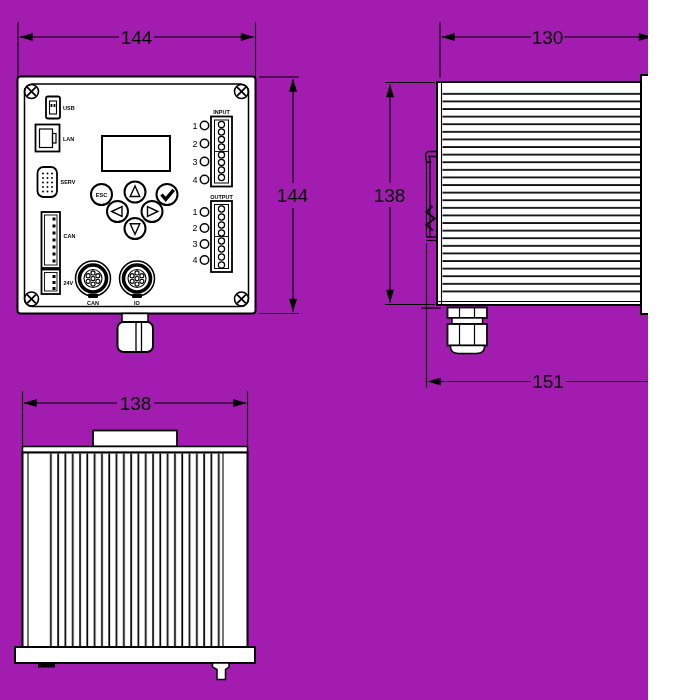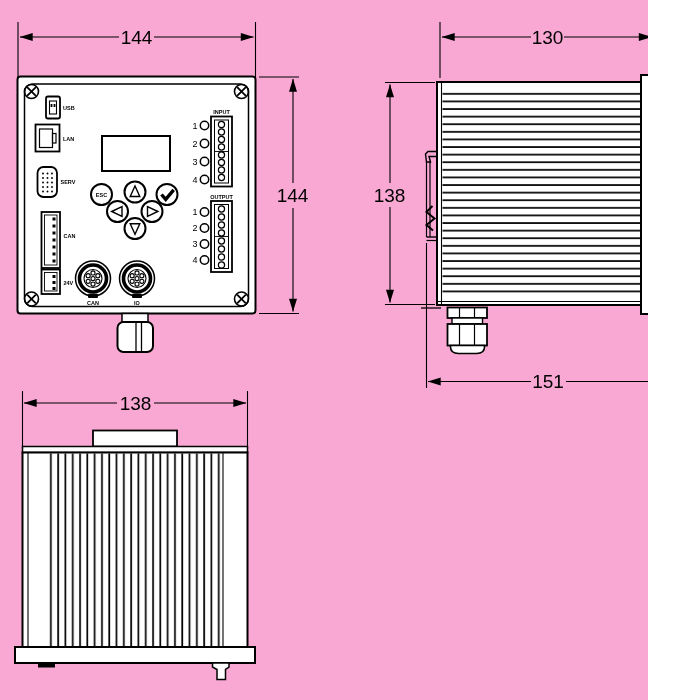--- a/index.html
+++ b/index.html
@@ -1,16 +1,16 @@
 <!DOCTYPE html>
 <html><head>
 <meta charset="utf-8">
 <style>
   html,body{margin:0;padding:0;background:#ffffff;}
-  .canvas{position:relative;width:648px;height:700px;background:#f9a8d4;overflow:hidden;}
+  .canvas{position:relative;width:648px;height:700px;background:#a21caf;overflow:hidden;}
   svg{display:block;}
   .stroke{fill:none;stroke:#000;}
   .fillw{fill:#fff;stroke:#000;}
   text{fill:#000;font-family:"Liberation Sans","DejaVu Sans",sans-serif;}
   .dim{font-size:19px;text-anchor:middle;}
   .tiny{font-size:5.5px;font-weight:bold;}
   .tinyc{font-size:5.5px;font-weight:bold;text-anchor:middle;}
   .num{font-size:9px;text-anchor:end;}
   .btn-esc{font-size:5.5px;font-weight:bold;text-anchor:middle;}
 </style>

